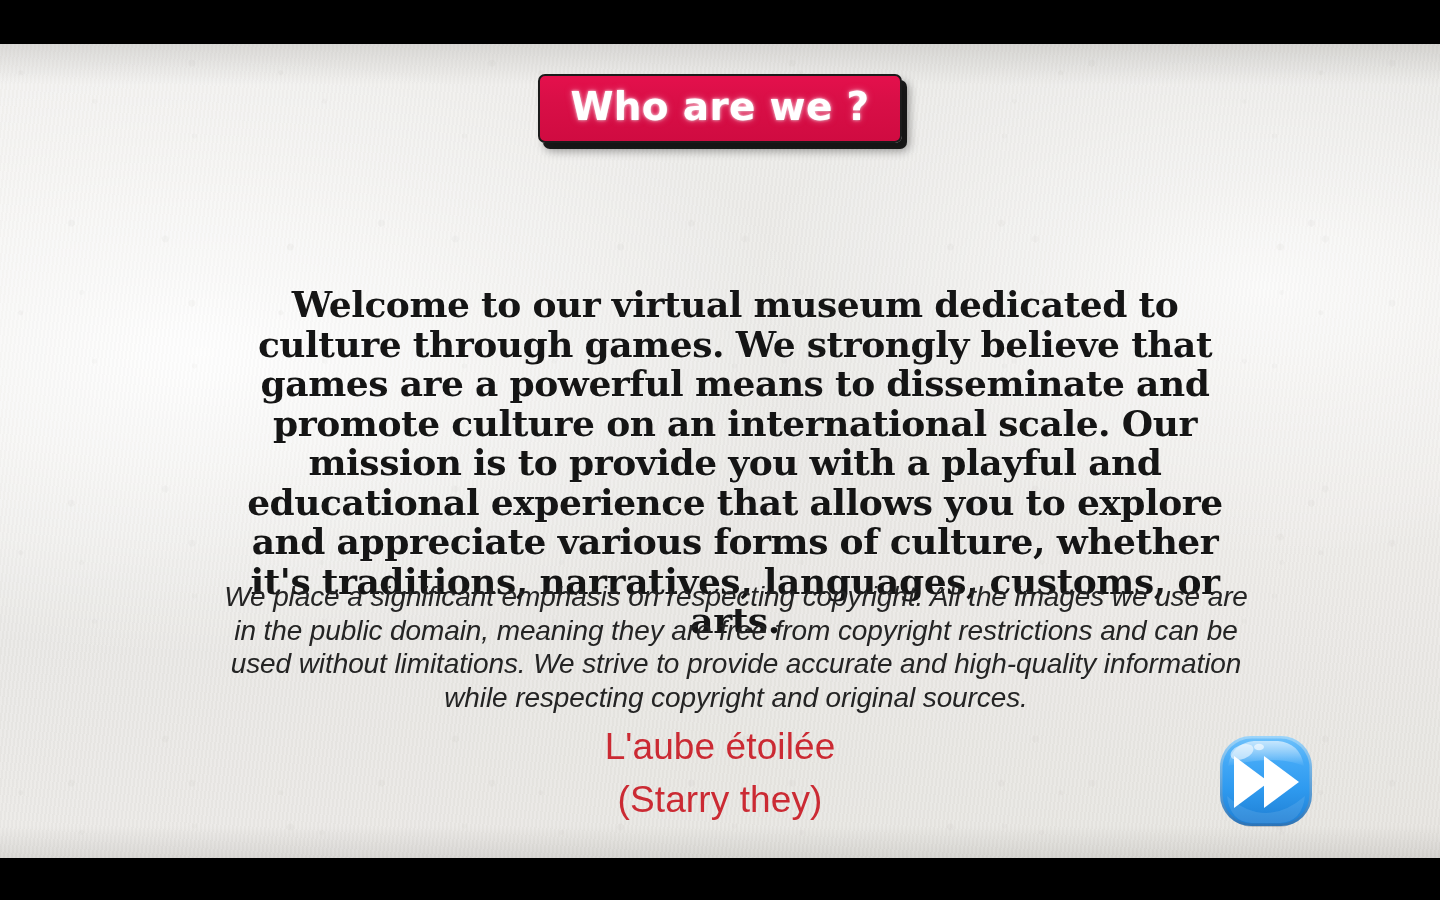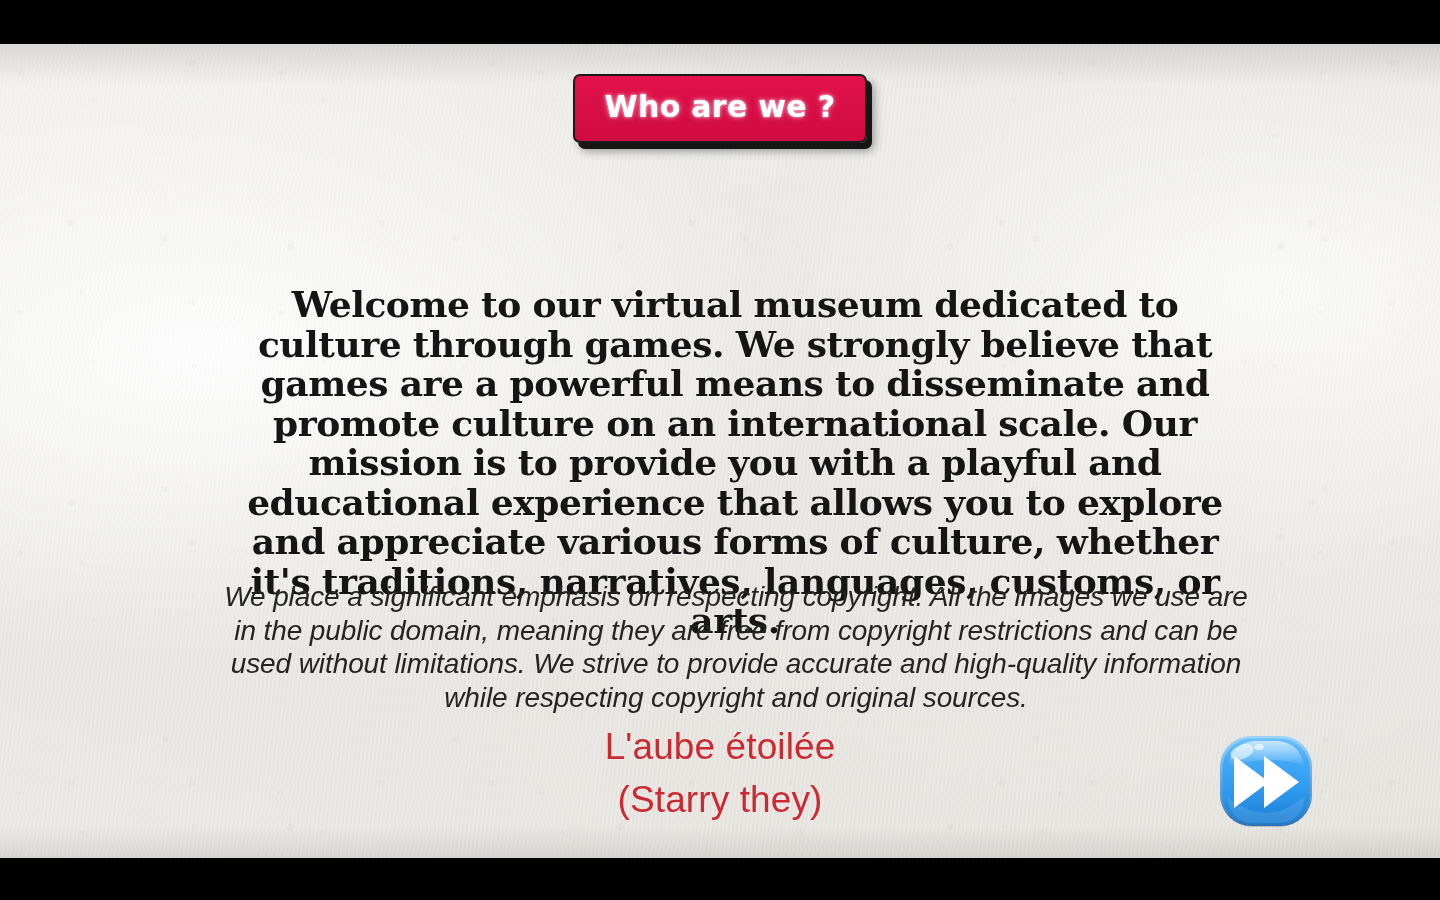--- a/index.html
+++ b/index.html
@@ -97,21 +97,21 @@
     border: 2px solid #1b1b1b;
     border-radius: 7px;
     box-shadow:
       5px 6px 0 0 rgba(10,10,10,0.92),
       7px 8px 10px 0 rgba(0,0,0,0.38);
   }
   #title-text {
     display: block;
     font-family: "DejaVu Sans", sans-serif;
     font-weight: bold;
-    font-size: 30px;
+    font-size: 39px;
     line-height: 44px;
     letter-spacing: 0.3px;
     color: #ffffff;
     text-shadow:
       0 0 3px rgba(255,255,255,0.85),
       0 0 7px rgba(255,190,210,0.55),
       1px 1px 0 rgba(150,0,40,0.30);
     white-space: nowrap;
   }
 

